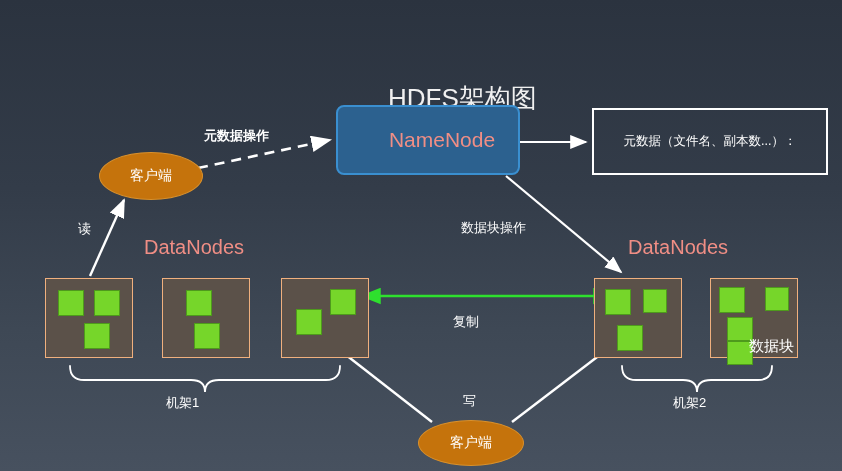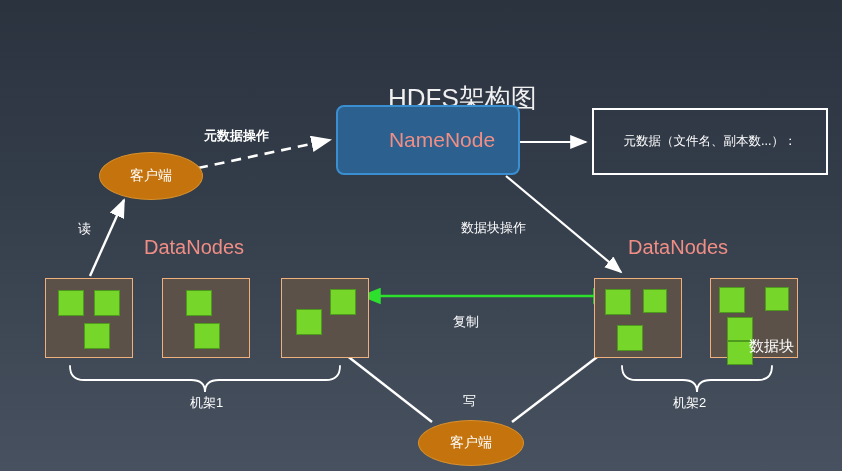--- a/index.html
+++ b/index.html
@@ -147,21 +147,21 @@
     position: absolute;
     color: #ffffff;
     font-size: 13px;
     white-space: nowrap;
   }
   #lbl-meta-op   { left: 204px; top: 127px; font-weight: bold; }
   #lbl-block-op  { left: 461px; top: 219px; text-align: right; }
   #lbl-replicate { left: 453px; top: 305px; margin-top: 8px; }
   #lbl-read      { left: 78px;  top: 220px; }
   #lbl-write     { left: 463px; top: 392px; }
-  #lbl-rack1     { left: 190px; top: 394px; }
+  #lbl-rack1     { left: 166px; top: 394px; }
   #lbl-rack2     { left: 673px; top: 394px; }
   #lbl-datablock { left: 749px; top: 337px; font-size: 15px; }
 </style>
 </head>
 <body>
 
 <div id="slide">
 
 
   <div id="subtitle">HDFS架构图</div>

